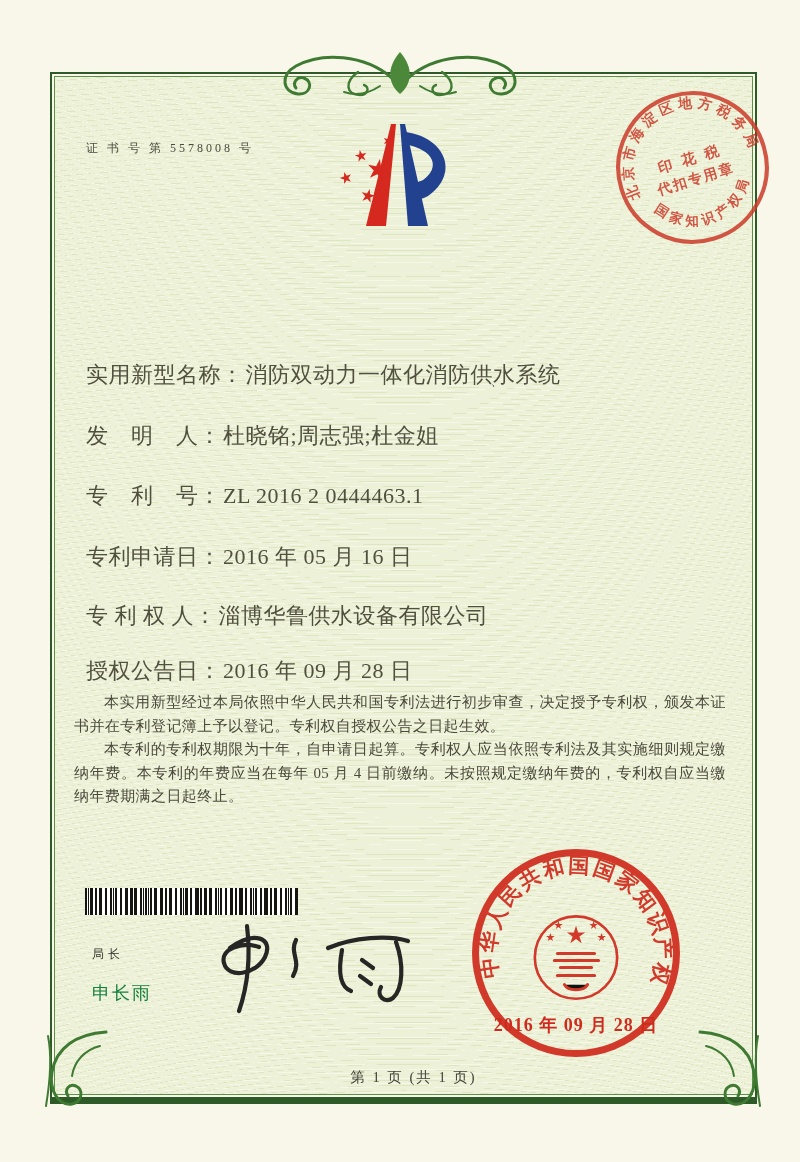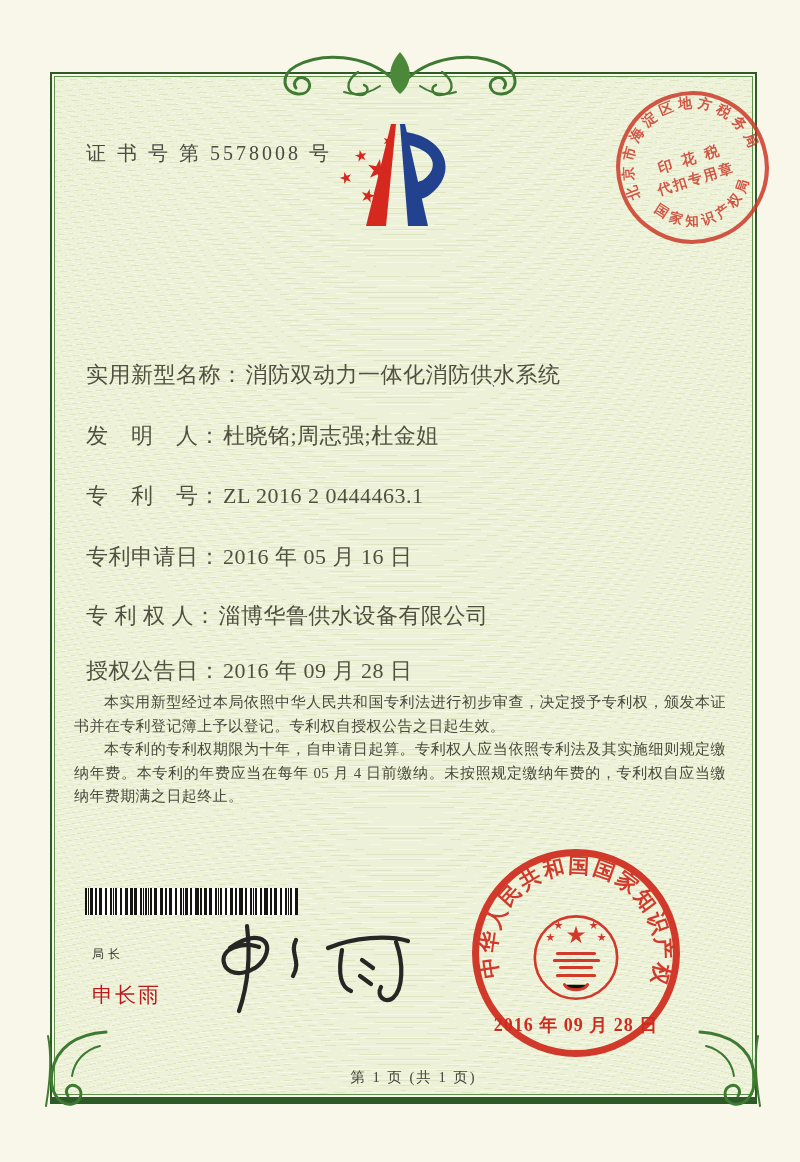--- a/index.html
+++ b/index.html
@@ -18,21 +18,21 @@
     border:1px solid #5d9147;
     background-color:#edf1d7;
     background-image:
       repeating-radial-gradient(140% 55% at 50% -35%, rgba(255,255,255,0.45) 0 1px, rgba(255,255,255,0) 1px 8px),
       repeating-radial-gradient(150% 60% at 50% 140%, rgba(186,205,144,0.30) 0 1px, rgba(186,205,144,0) 1px 9px);
   }
   .content { position:absolute; left:0; top:0; width:800px; height:1162px; }
 
   .cert-no {
     position:absolute; left:86px; top:140px;
-    font-size:20px; letter-spacing:3px; color:#4b4b40;
+    font-size:12px; letter-spacing:3px; color:#4b4b40;
   }
   .logo { position:absolute; left:328px; top:120px; width:140px; height:118px; }
   .tax-stamp { position:absolute; left:610px; top:85px; width:165px; height:165px; transform:rotate(-17deg); opacity:.85; }
   .doc-title {
     position:absolute; left:0; top:246px; width:800px; text-align:center;
     font-size:41px; font-weight:bold; letter-spacing:12px; color:#2c2c26;
   }
   .fields { position:absolute; left:86px; top:360px; width:640px; }
   .field-row { position:absolute; left:0; font-size:22px; color:#50503f; letter-spacing:.5px; white-space:nowrap; }
   .field-row .val { margin-left:2px; }
@@ -47,21 +47,21 @@
 
   .barcode {
     position:absolute; left:85px; top:888px; width:213px; height:27px;
     background-color:#fff;
     background-image:
       repeating-linear-gradient(90deg, #15140f 0 2px, transparent 2px 5px),
       repeating-linear-gradient(90deg, #15140f 0 1px, transparent 1px 7px),
       repeating-linear-gradient(90deg, transparent 0 3px, #15140f 3px 4px, transparent 4px 11px);
   }
   .signer-title { position:absolute; left:92px; top:946px; font-size:12px; color:#34342c; letter-spacing:4px; }
-  .signer-name  { position:absolute; left:92px; top:981px; font-size:21px; color:#b91c1c; letter-spacing:2px; }
+  .signer-name  { position:absolute; left:92px; top:981px; font-size:18px; color:#15803d; letter-spacing:2px; }
   .signature { position:absolute; left:192px; top:916px; width:245px; height:105px; }
 
   .issuing-seal { position:absolute; left:468px; top:845px; width:216px; height:216px; opacity:.92; }
   .seal-date {
     position:absolute; left:452px; top:1013px; width:248px; text-align:center;
     font-size:18px; font-weight:bold; color:#cf2a1c; letter-spacing:1px;
   }
   .footer-page {
     position:absolute; left:60px; top:1068px; width:707px; text-align:center;
     font-size:14.5px; color:#42423a; letter-spacing:2px;

